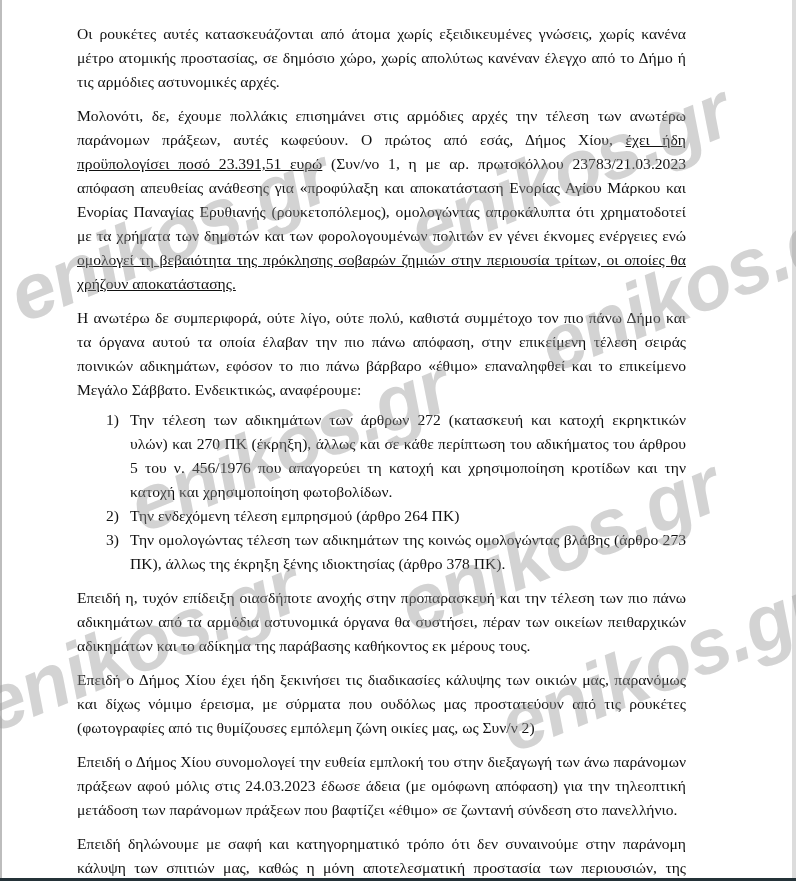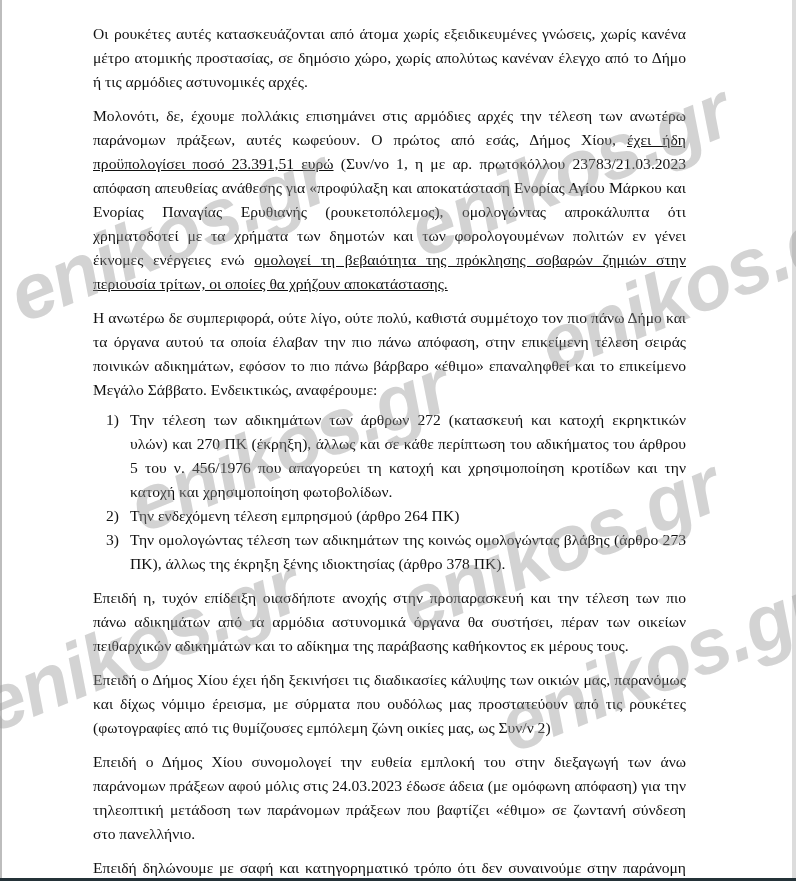--- a/index.html
+++ b/index.html
@@ -9,21 +9,21 @@
     font-family: "Liberation Serif", "DejaVu Serif", serif;
     color: #111;
   }
   .frame-left { position: absolute; left: 0; top: 0; width: 2px; height: 881px; background: #bdbdbd; }
   .frame-right { position: absolute; right: 0; top: 0; width: 4px; height: 881px; background: #dcdcdc; }
   .frame-bottom { position: absolute; left: 0; bottom: 0; width: 796px; height: 3px; background: #243238; }
   .page {
     position: absolute; left: 77px; top: 22px; width: 609px;
     font-size: 15.6px; line-height: 24px; z-index: 2;
   }
-  .page p { margin: 0 0 10px 16px; text-align: justify; }
+  .page p { margin: 0 0 10px 0; text-align: justify; }
   .page p.tight { margin-bottom: 6px; }
   b { font-weight: normal; }
   .u { text-decoration: underline; }
   ol.items { margin: 0 0 10px 0; padding: 0 0 0 53px; list-style: none; }
   ol.items li { position: relative; text-align: justify; }
   ol.items li .num { position: absolute; left: -24px; top: 0; }
   .wm-layer { position: absolute; left: 0; top: 0; width: 796px; height: 881px; z-index: 3; pointer-events: none; overflow: hidden; }
   .wm {
     position: absolute; font-family: "Liberation Sans", "DejaVu Sans", sans-serif;
     font-weight: bold; font-style: italic; font-size: 78px; color: rgba(150,150,150,0.42);

